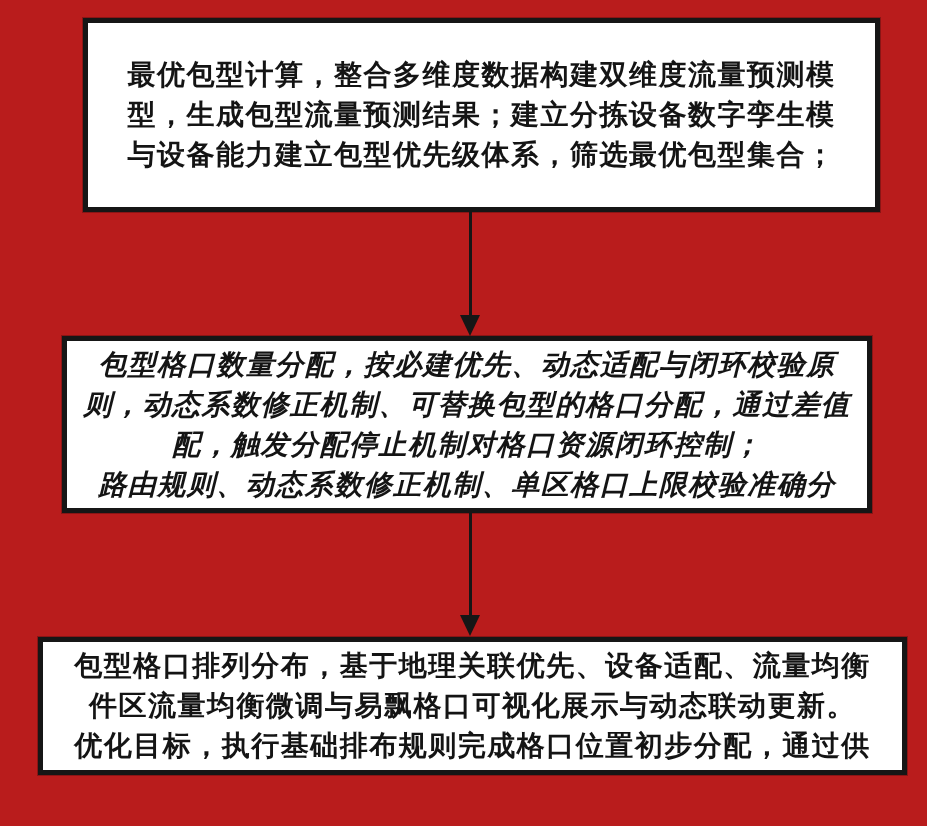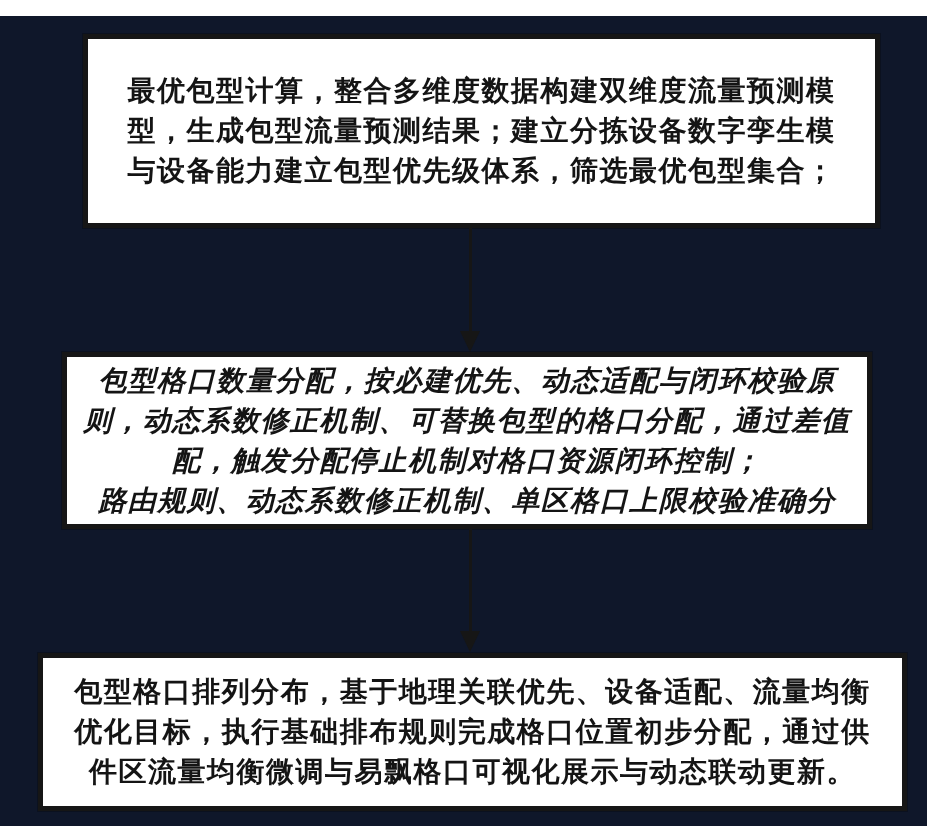--- a/index.html
+++ b/index.html
@@ -10,22 +10,21 @@
   body {
     width: 927px;
     height: 826px;
     position: relative;
     overflow: hidden;
     font-family: "Liberation Serif", "DejaVu Serif", serif;
   }
   .flow-canvas {
     position: absolute;
     inset: 0;
-    background: #0f172a;
-    margin-top: 16px;
+    background: #b91c1c;
   }
   .flow-box {
     position: absolute;
     box-sizing: border-box;
     border: 5px solid #161616;
     background: #ffffff;
     display: flex;
     flex-direction: column;
     justify-content: center;
     align-items: center;
@@ -35,21 +34,21 @@
     color: #141414;
     font-size: 28px;
     font-weight: 700;
     line-height: 40px;
     letter-spacing: 1.5px;
     white-space: nowrap;
     text-align: center;
   }
   #box-step-1 { left: 83px;  top: 18px;  width: 797px; height: 194px; }
   #box-step-2 { left: 62px;  top: 336px; width: 810px; height: 177px; font-style: italic; }
-  #box-step-3 { left: 38px;  top: 637px; width: 869px; height: 158px; }
+  #box-step-3 { left: 38px;  top: 637px; width: 869px; height: 138px; }
 
   .connector {
     position: absolute;
     width: 22px;
   }
   .connector .shaft {
     position: absolute;
     left: 10px;
     top: 0;
     width: 2.5px;
@@ -94,17 +93,17 @@
     <div class="line">路由规则、动态系数修正机制、单区格口上限校验准确分</div>
   </div>
 
   <div class="connector" id="connector-2">
     <div class="shaft"></div>
     <div class="head"></div>
   </div>
 
   <div class="flow-box" id="box-step-3">
     <div class="line">包型格口排列分布，基于地理关联优先、设备适配、流量均衡</div>
+    <div class="line">件区流量均衡微调与易飘格口可视化展示与动态联动更新。</div>
     <div class="line">优化目标，执行基础排布规则完成格口位置初步分配，通过供</div>
-    <div class="line">件区流量均衡微调与易飘格口可视化展示与动态联动更新。</div>
   </div>
 
 </div>
 
 </body></html>

